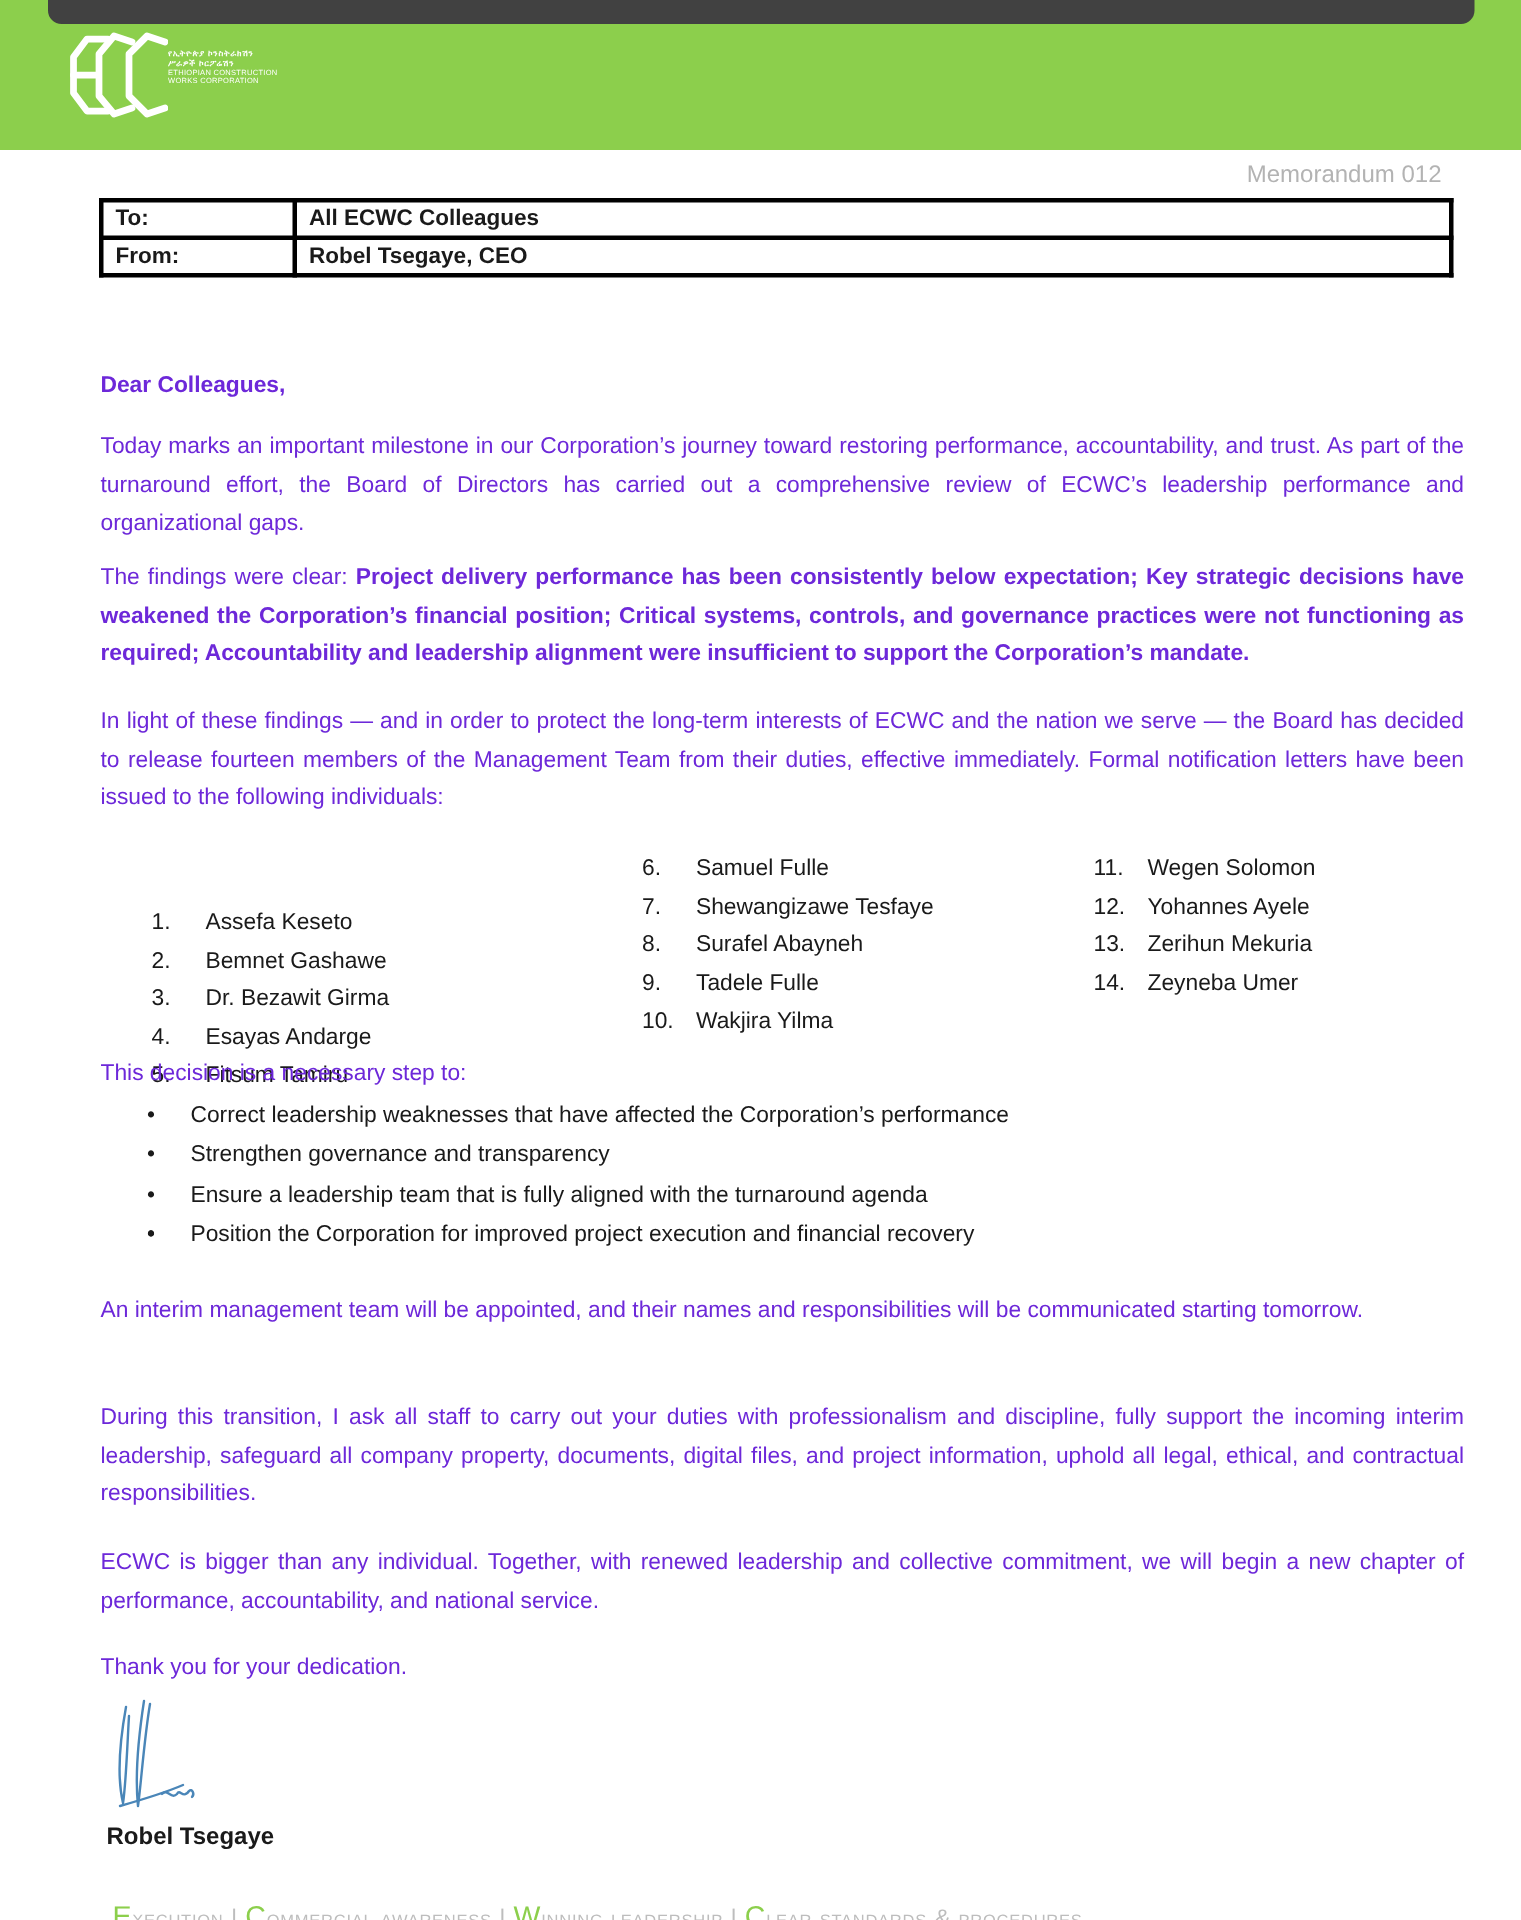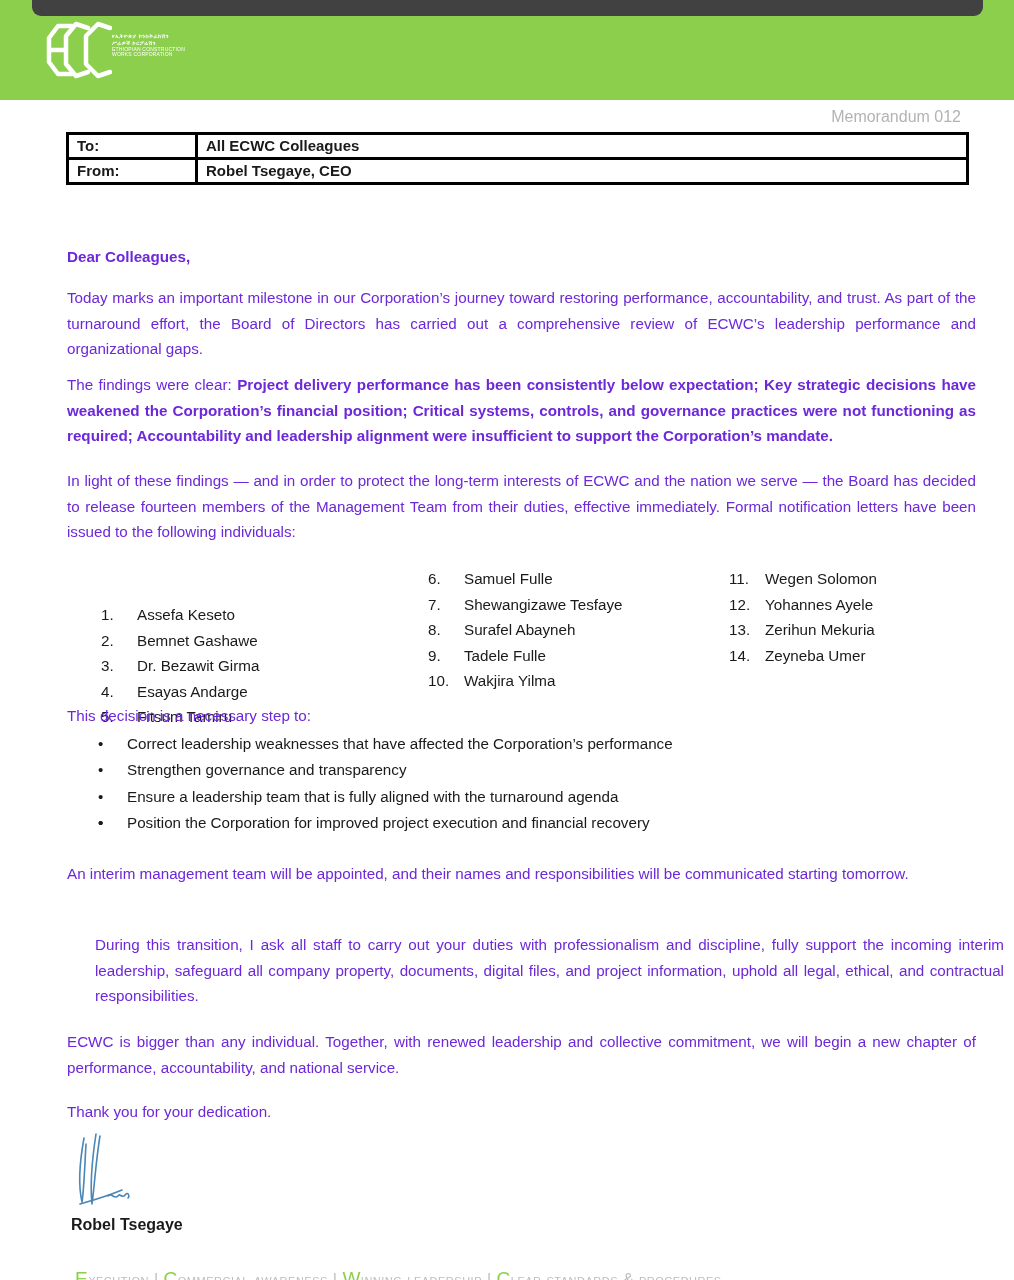--- a/index.html
+++ b/index.html
@@ -129,21 +129,21 @@
 <div class="bullets">
   <div class="b"><span class="dot">•</span><span>Correct leadership weaknesses that have affected the Corporation’s performance</span></div>
   <div class="b"><span class="dot">•</span><span>Strengthen governance and transparency</span></div>
   <div class="b"><span class="dot">•</span><span>Ensure a leadership team that is fully aligned with the turnaround agenda</span></div>
   <div class="b"><span class="dot">•</span></div>
   <div class="b"><span class="dot">•</span><span>Position the Corporation for improved project execution and financial recovery</span></div>
 </div>
 
 <div class="body-text" style="top:861px;">An interim management team will be appointed, and their names and responsibilities will be communicated starting tomorrow.</div>
 
-<div class="body-text" style="top:932px;margin-left:28px;">During this transition, I ask all staff to carry out your duties with professionalism and discipline, fully support the incoming interim leadership, safeguard all company property, documents, digital files, and project information, uphold all legal, ethical, and contractual responsibilities.</div>
+<div class="body-text" style="top:932px;">During this transition, I ask all staff to carry out your duties with professionalism and discipline, fully support the incoming interim leadership, safeguard all company property, documents, digital files, and project information, uphold all legal, ethical, and contractual responsibilities.</div>
 
 <div class="body-text" style="top:1029px;">ECWC is bigger than any individual. Together, with renewed leadership and collective commitment, we will begin a new chapter of performance, accountability, and national service.</div>
 
 <div class="body-text" style="top:1099px;">Thank you for your dedication.</div>
 
 <div class="sig">
   <svg width="70" height="82" viewBox="0 0 70 82">
     <g fill="none" stroke="#4a86b8" stroke-width="1.6" stroke-linecap="round" stroke-linejoin="round">
       <path d="M10 8 C6 30 4 55 8 72 C10 60 11 30 12 14"></path>
       <path d="M22 4 C18 30 16 55 18 74 C20 60 22 30 26 6"></path>

